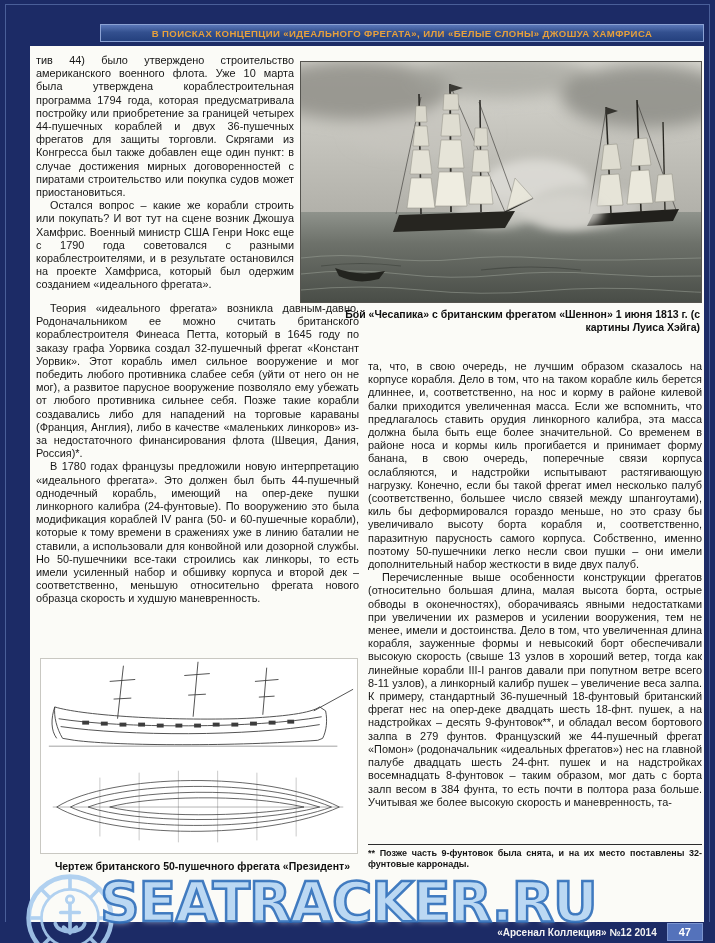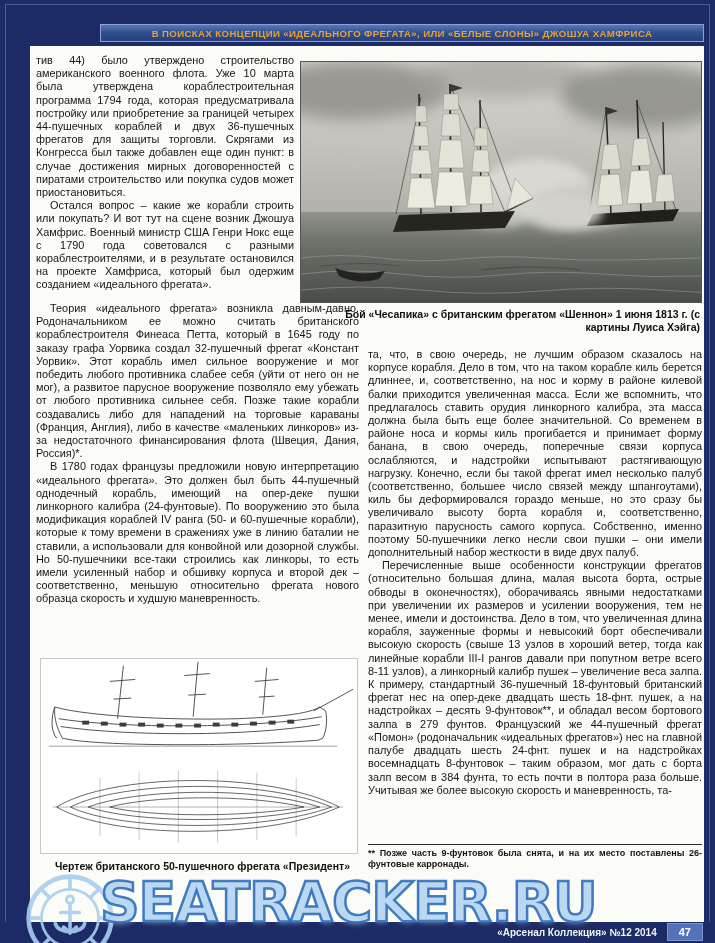--- a/index.html
+++ b/index.html
@@ -31,21 +31,21 @@
     position: absolute; left: 30px; top: 46px; width: 674px; height: 876px;
     background: #fbfbf7; z-index: 1;
   }
   .bodytext p {
     margin: 0; font-size: 10.9px; line-height: 13.2px;
     color: #161616; text-align: justify; text-indent: 14px;
   }
   .bodytext p.cont { text-indent: 0; }
   .col-narrow { position: absolute; left: 36px; top: 54px; width: 258px; height: 248px; overflow: hidden; z-index: 2; }
   .col-wide   { position: absolute; left: 36px; top: 302px; width: 323px; height: 354px; overflow: hidden; z-index: 2; }
-  .col-right  { position: absolute; left: 368px; top: 348px; width: 334px; height: 492px; overflow: hidden; z-index: 2; }
+  .col-right  { position: absolute; left: 368px; top: 360px; width: 334px; height: 492px; overflow: hidden; z-index: 2; }
   .fig-painting {
     position: absolute; left: 300px; top: 61px; width: 402px; height: 242px;
     border: 1px solid #55544f; z-index: 2; background: #c4c3bc;
   }
   .fig-painting svg { display: block; width: 100%; height: 100%; }
   .caption {
     position: absolute; z-index: 2;
     font-size: 10.5px; font-weight: bold; 
     line-height: 12.6px; color: #101010; text-align: right;
   }
@@ -251,21 +251,21 @@
 </div>
 
 <div class="caption caption-drawing">Чертеж британского 50-пушечного фрегата «Президент»</div>
 
 <div class="col-right bodytext">
   <p class="cont">та, что, в свою очередь, не лучшим образом сказалось на корпусе корабля. Дело в том, что на таком корабле киль берется длиннее, и, соответственно, на нос и корму в районе килевой балки приходится увеличенная масса. Если же вспомнить, что предлагалось ставить орудия линкорного калибра, эта масса должна была быть еще более значительной. Со временем в районе носа и кормы киль прогибается и принимает форму банана, в свою очередь, поперечные связи корпуса ослабляются, и надстройки испытывают растягивающую нагрузку. Конечно, если бы такой фрегат имел несколько палуб (соответственно, большее число связей между шпангоутами), киль бы деформировался гораздо меньше, но это сразу бы увеличивало высоту борта корабля и, соответственно, паразитную парусность самого корпуса. Собственно, именно поэтому 50-пушечники легко несли свои пушки – они имели дополнительный набор жесткости в виде двух палуб.</p>
   <p>Перечисленные выше особенности конструкции фрегатов (относительно большая длина, малая высота борта, острые обводы в оконечностях), оборачиваясь явными недостатками при увеличении их размеров и усилении вооружения, тем не менее, имели и достоинства. Дело в том, что увеличенная длина корабля, зауженные формы и невысокий борт обеспечивали высокую скорость (свыше 13 узлов в хороший ветер, тогда как линейные корабли III-I рангов давали при попутном ветре всего 8-11 узлов), а линкорный калибр пушек – увеличение веса залпа. К примеру, стандартный 36-пушечный 18-фунтовый британский фрегат нес на опер-деке двадцать шесть 18-фнт. пушек, а на надстройках – десять 9-фунтовок**, и обладал весом бортового залпа в 279 фунтов. Французский же 44-пушечный фрегат «Помон» (родоначальник «идеальных фрегатов») нес на главной палубе двадцать шесть 24-фнт. пушек и на надстройках восемнадцать 8-фунтовок – таким образом, мог дать с борта залп весом в 384 фунта, то есть почти в полтора раза больше. Учитывая же более высокую скорость и маневренность, та-</p>
 </div>
 
 <div class="footnotes">
-  <p>** Позже часть 9-фунтовок была снята, и на их место поставлены 26-фунтовые карронады.</p>
+  <p>** Позже часть 9-фунтовок была снята, и на их место поставлены 32-фунтовые карронады.</p>
 </div>
 
 <div class="footer-strip"></div>
 <div class="footer-content">
   <span class="footer-mag">«Арсенал Коллекция» №12 2014</span>
   <span class="page-num">47</span>
 </div>
 
 <div class="watermark">
   <svg class="watermark-logo" viewBox="0 0 100 100">

